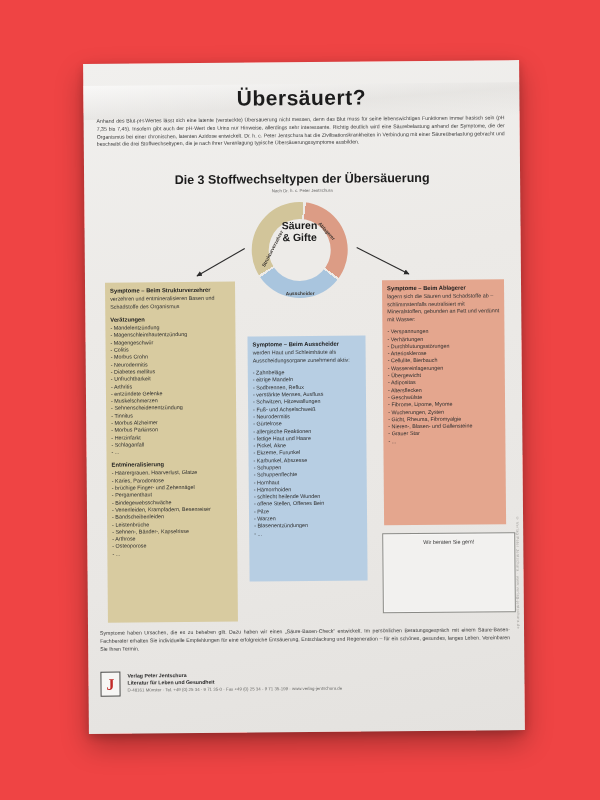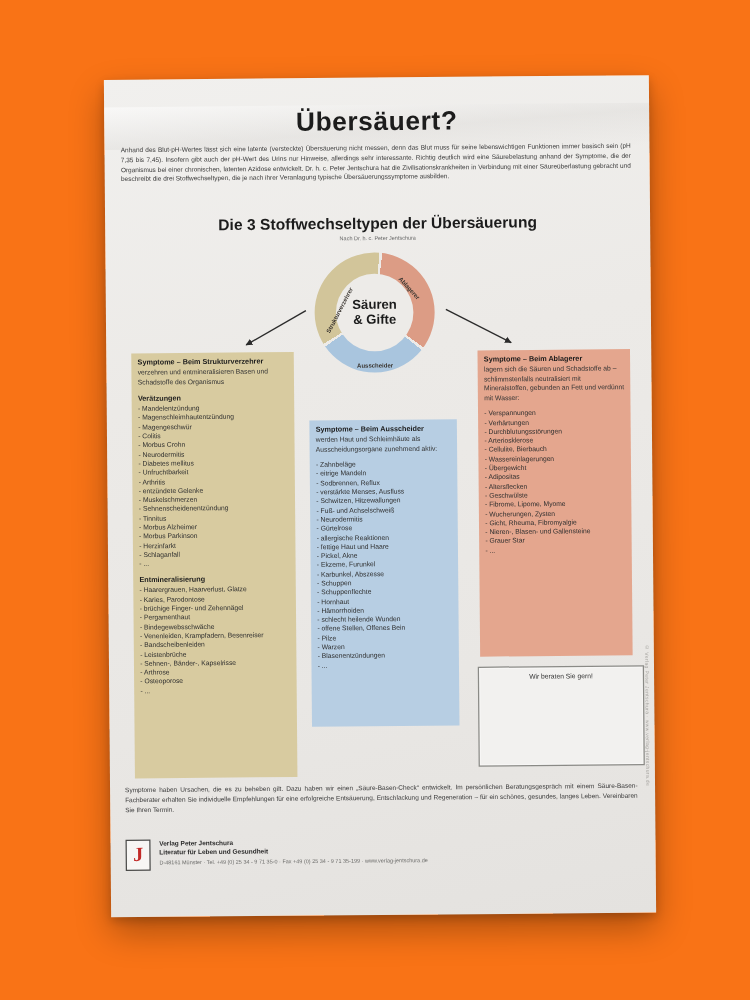--- a/index.html
+++ b/index.html
@@ -4,21 +4,21 @@
 <style>
   * { margin: 0; padding: 0; box-sizing: border-box; }
   html, body { width: 600px; height: 800px; }
   body {
     background: #ffffff;
     font-family: "Liberation Sans", sans-serif;
     color: #222;
     overflow: hidden;
     position: relative;
   }
-  .photo { position: absolute; inset: 0; background: #f97316; }
+  .photo { position: absolute; inset: 0; background: #ef4444; }
   .paper {
     position: absolute;
     left: 86px; top: 62px;
     width: 436px; height: 670px;
     background: linear-gradient(168deg, #f1f0ee 0%, #eceae7 35%, #e9e7e4 70%, #e4e2df 100%);
     box-shadow: 0 12px 28px rgba(0,0,0,0.30), 0 3px 8px rgba(0,0,0,0.18);
     transform: rotate(-0.5deg);
     transform-origin: 50% 50%;
   }
   .paper::before { 
@@ -44,21 +44,21 @@
     text-align: center; font-size: 4.4px; color: #666;
   }
   .arrows { position: absolute; inset: 0; width: 100%; height: 100%; pointer-events: none; }
   .donut {
     position: absolute; left: 167px; top: 140px; width: 96px; height: 96px;
     border-radius: 50%;
   }
   .donut-hole {
     position: absolute; left: 17px; top: 17px; width: 62px; height: 62px;
     border-radius: 50%; background: #edebe8;
-    display: flex; flex-direction: column; align-items: center; justify-content: center;
+    display: flex; flex-direction: column; align-items: center; 
     font-weight: bold; font-size: 10.5px; color: #1b1b1b; line-height: 1.15;
   }
   .seg-label {
     position: absolute; font-size: 4.8px; font-weight: bold; color: #3a3530;
     text-align: center; white-space: nowrap;
   }
   .seg-struktur { width: 70px; left: -14px; top: 44px; transform: rotate(-62deg); }
   .seg-ablagerer { width: 54px; right: -6px; top: 27px; transform: rotate(48deg); }
   .seg-ausscheider { width: 70px; left: 13px; bottom: 2px; }
   .column { position: absolute; padding: 5px 5px 6px 5px; }

